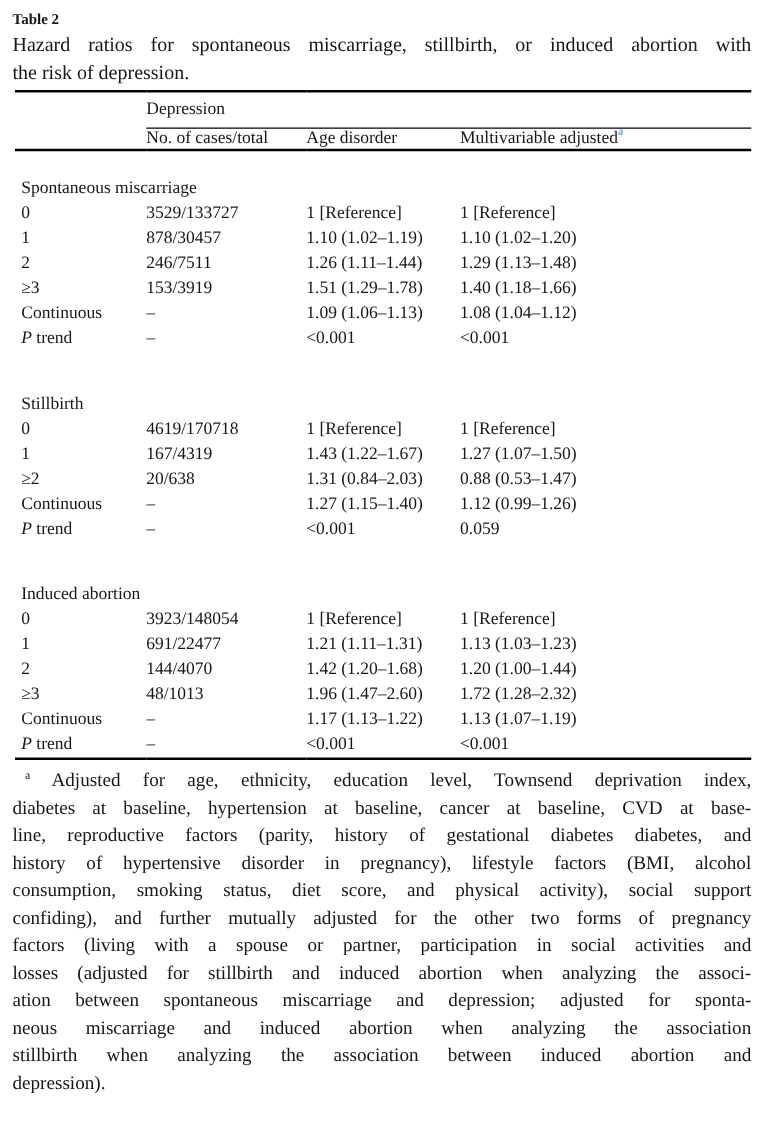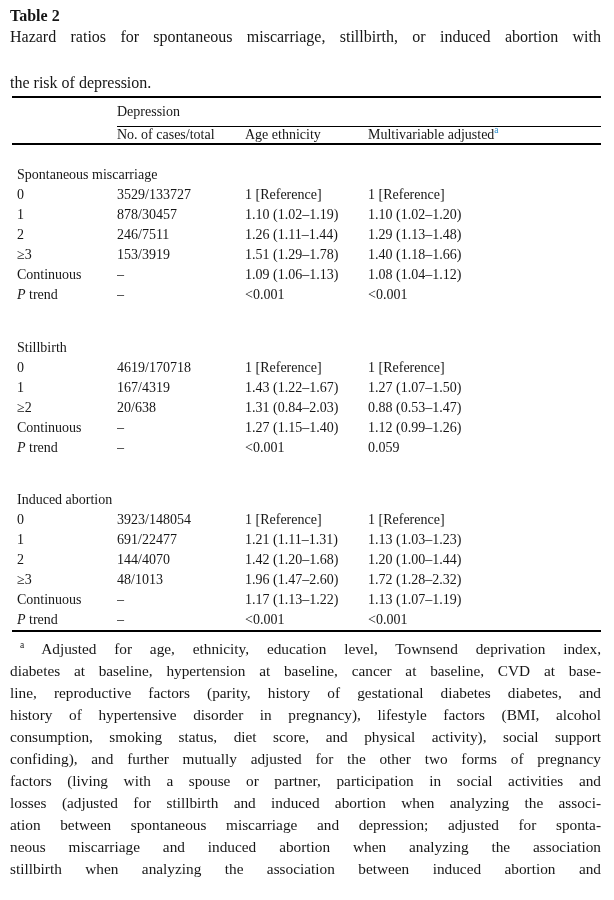--- a/index.html
+++ b/index.html
@@ -6,31 +6,31 @@
     margin: 0; padding: 0;
     width: 614px; height: 900px;
     background: #ffffff;
     color: #161616;
     font-family: "Liberation Serif", "DejaVu Serif", serif;
     overflow: hidden;
   }
   .page { padding: 5px 13px 0 10px; box-sizing: border-box; width: 614px; }
 
   .table-title {
-    font-size: 16px; font-weight: 700; line-height: 21px;
+    font-size: 12px; font-weight: 700; line-height: 21px;
   }
   .caption { width: 591px; }
   .jline {
     font-size: 16px; line-height: 22px;
     text-align: justify;
     text-align-last: justify;
     -moz-text-align-last: justify;
     white-space: normal;
   }
-  .jline-last { text-align-last: left; margin-top: 24px; -moz-text-align-last: left; }
+  .jline-last { text-align-last: left; -moz-text-align-last: left; }
 
   table.hr-table {
     border-collapse: collapse;
     table-layout: fixed;
     width: 589px;
     margin-left: 2px;
     margin-top: 2px;
     border-top: 2.5px solid #000;
     border-bottom: 2.5px solid #000;
     font-size: 14px;
@@ -90,21 +90,21 @@
       <col style="width:233px">
     </colgroup>
     <thead>
       <tr class="group-row">
         <th></th>
         <th class="group-span" colspan="3">Depression</th>
       </tr>
       <tr class="colhead-row">
         <th></th>
         <th>No. of cases/total</th>
-        <th>Age ethnicity</th>
+        <th>Age disorder</th>
         <th><span>Multivariable adjusted</span><sup class="hdr-sup" style="color: rgb(43, 143, 208);">a</sup></th>
       </tr>
     </thead>
     <tbody>
         <tr class="section-row first">
           <td colspan="4">Spontaneous miscarriage</td>
         </tr>
         <tr>
           <td>0</td>
           <td>3529/133727</td>

